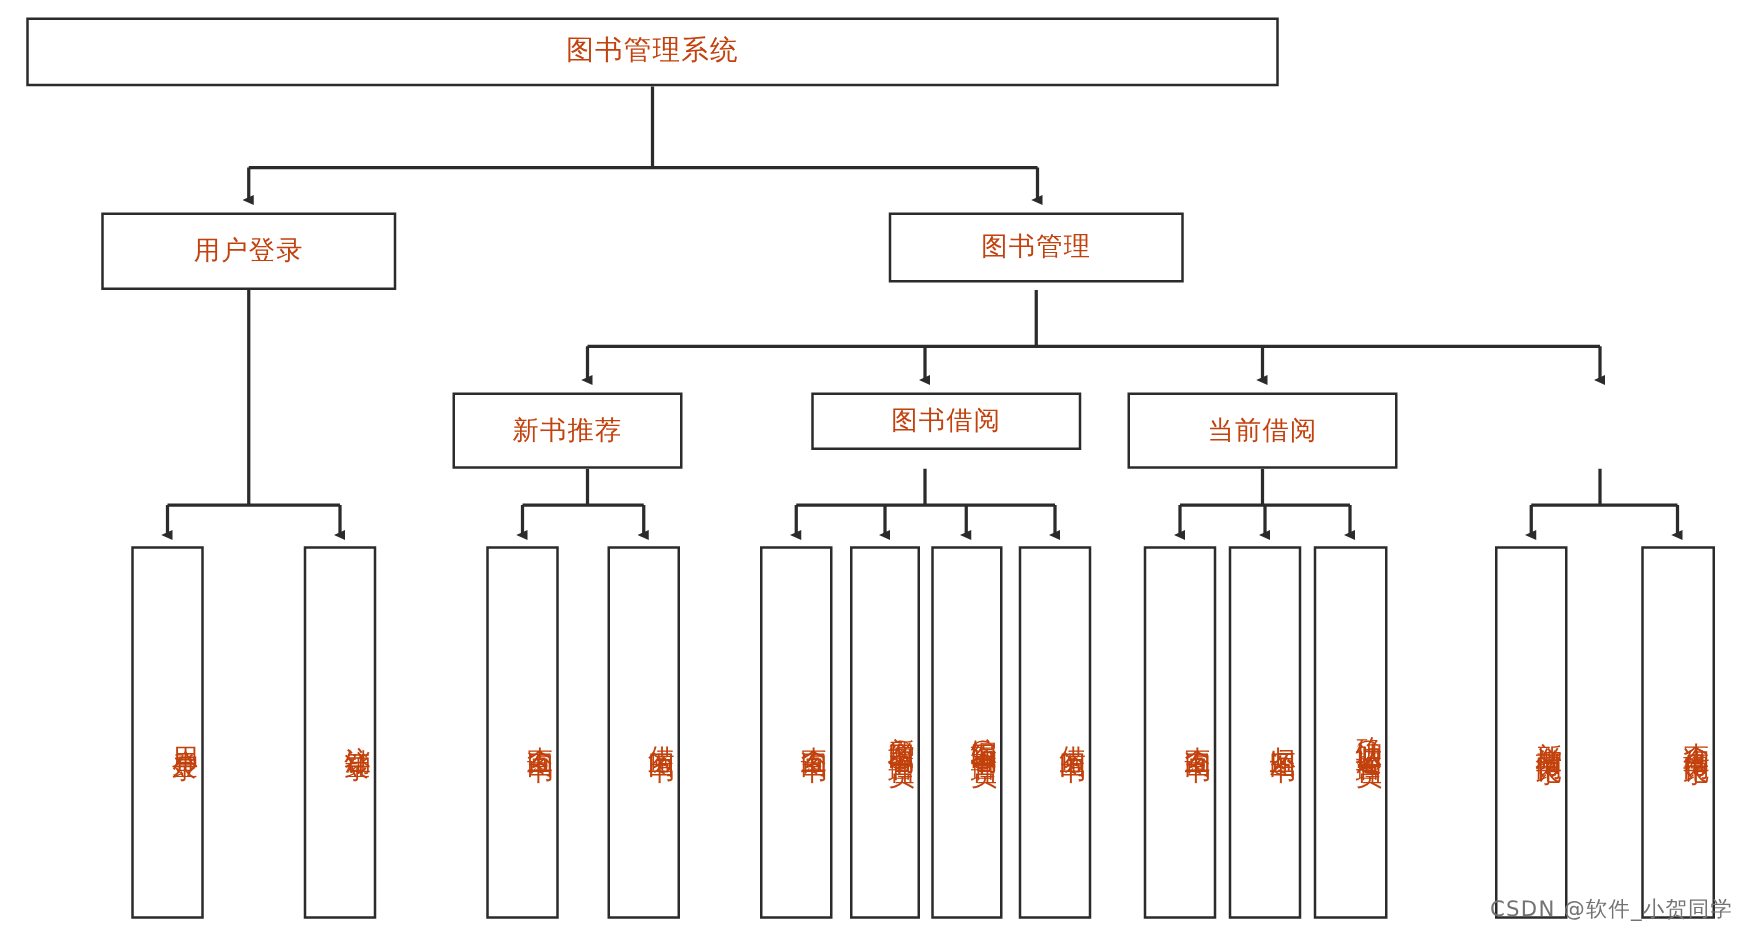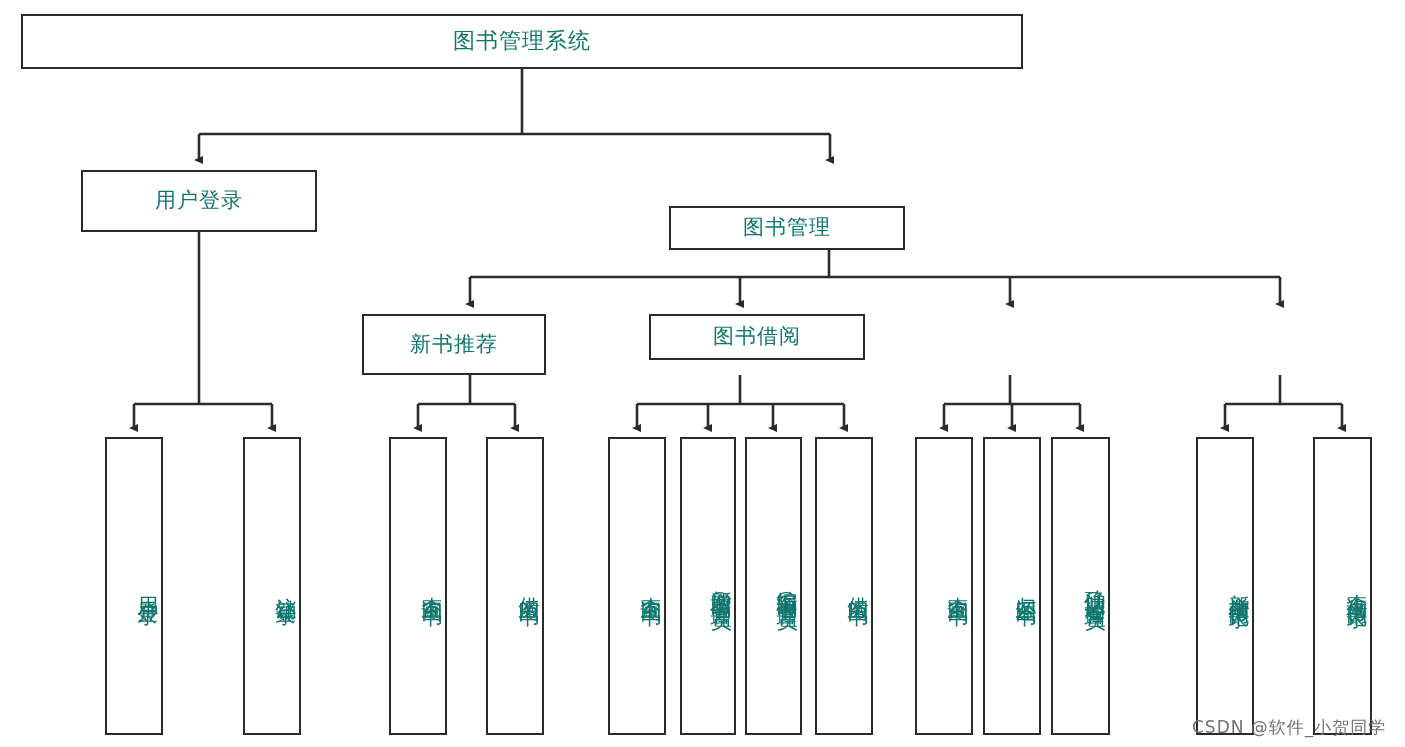--- a/index.html
+++ b/index.html
@@ -11,21 +11,21 @@
   #canvas{position:relative;width:1405px;height:747px;background:#fff;}
   svg.connectors{position:absolute;left:0;top:0;width:1405px;height:747px;pointer-events:none;}
   .node{
     position:absolute;
     box-sizing:border-box;
     border:2.5px solid #2b2b2b;
     background:#ffffff;
     display:flex;
     align-items:center;
     justify-content:center;
-    color:#0f766e;
+    color:#c2410c;
     text-align:center;
   }
   .node.horiz{
     font-size:21px;
     letter-spacing:1px;
     line-height:1.2;
   }
   .node.root{font-size:22px;}
   .node.vert{
     font-size:21px;
@@ -107,29 +107,32 @@
     </g>
   </svg>
 
   <div class="node horiz root" style="left:21px;top:14px;width:1002px;height:55px;">
     <span>图书管理系统</span>
   </div>
 
   <div class="node horiz" style="left:81px;top:170px;width:236px;height:62px;">
     <span>用户登录</span>
   </div>
-  <div class="node horiz" style="left:669px;top:170px;width:236px;height:44px;margin-top:36px;">
+  <div class="node horiz" style="left:711px;top:170px;width:236px;height:56px;">
     <span>图书管理</span>
   </div>
 
   <div class="node horiz" style="left:362px;top:314px;width:184px;height:61px;">
     <span>新书推荐</span>
   </div>
   <div class="node horiz" style="left:632px;top:314px;width:216px;height:46px;margin-left:17px;">
     <span>图书借阅</span>
+  </div>
+  <div class="node horiz" style="left:902px;top:314px;width:216px;height:61px;">
+    <span>当前借阅</span>
   </div>
 
   <div class="node vert" style="left:105px;top:437px;width:58px;height:298px;">
     <span class="vtext">用户登录</span>
   </div>
   <div class="node vert" style="left:243px;top:437px;width:58px;height:298px;">
     <span class="vtext">注销登录</span>
   </div>
 
   <div class="node vert" style="left:389px;top:437px;width:58px;height:298px;">

